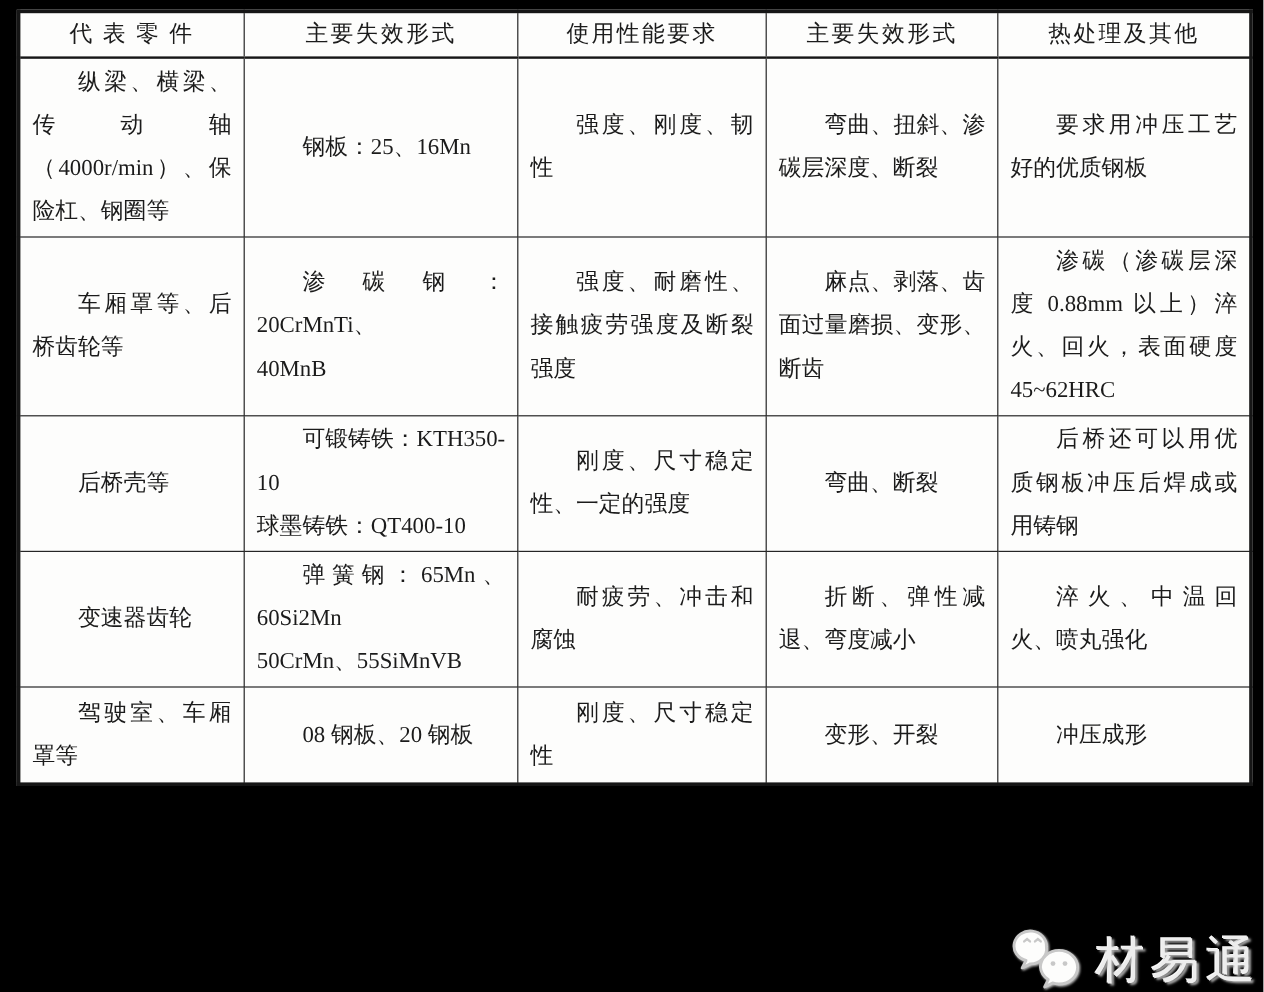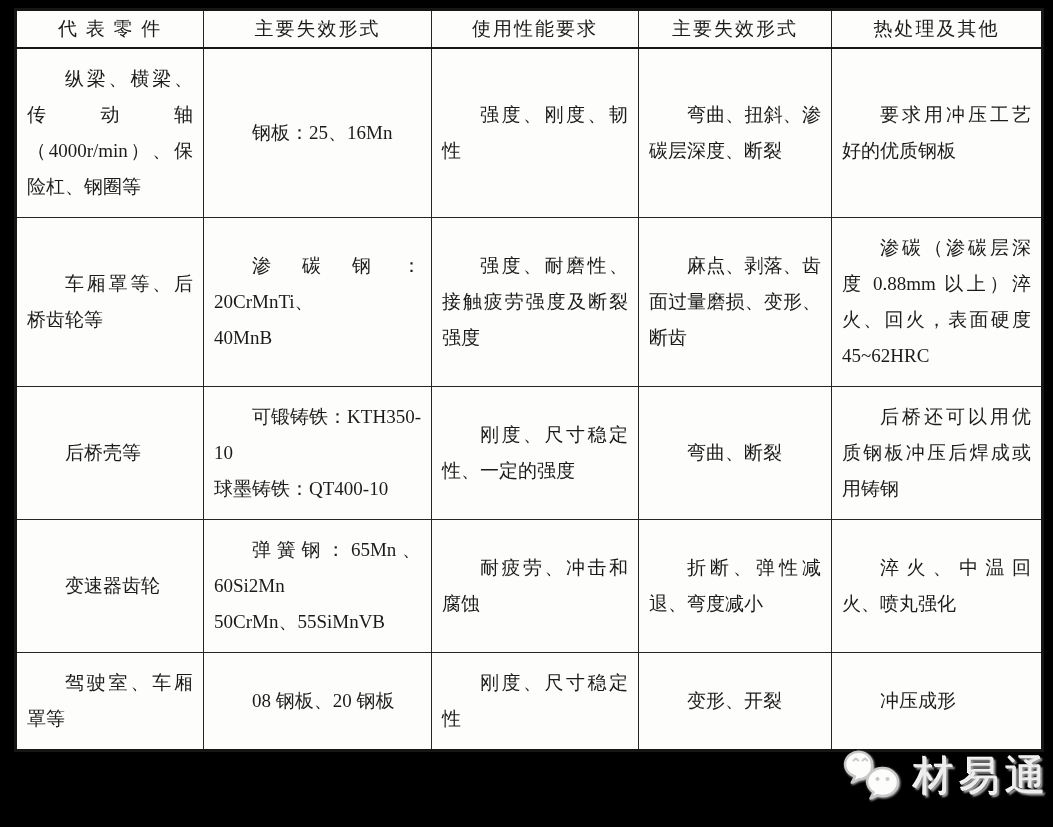--- a/index.html
+++ b/index.html
@@ -23,21 +23,21 @@
     width: 1027px;
     border-collapse: collapse;
     table-layout: fixed;
     border: 3px solid #161616;
     background: #fdfdfc;
   }
   table.materials th,
   table.materials td {
     border: 1.5px solid #262626;
     vertical-align: middle;
-    padding: 12px 10px;
+    padding: 2px 10px;
     font-size: 19px;
     line-height: 36px;
     font-weight: normal;
   }
   table.materials thead th {
     text-align: center;
     border-bottom: 2.5px solid #161616;
     letter-spacing: 2px;
     padding: 0 4px;
   }
@@ -53,21 +53,21 @@
   tr.r1 { height: 106px; }
   tr.r2 { height: 142px; }
   tr.r3 { height: 86px; }
   tr.r4 { height: 102px; }
   tr.r5 { height: 71px; }
   tr.r6 { height: 81px; }
 
   .watermark {
     position: absolute;
     right: 2px;
-    top: 748px;
+    top: 772px;
     display: flex;
     align-items: center;
     gap: 8px;
     pointer-events: none;
   }
   .watermark .wm-text {
     font-size: 41px;
     letter-spacing: 5px;
     color: #ededed;
     text-shadow: 2px 2px 2px #a9a9a9, -1px -1px 0 #f7f7f7;

